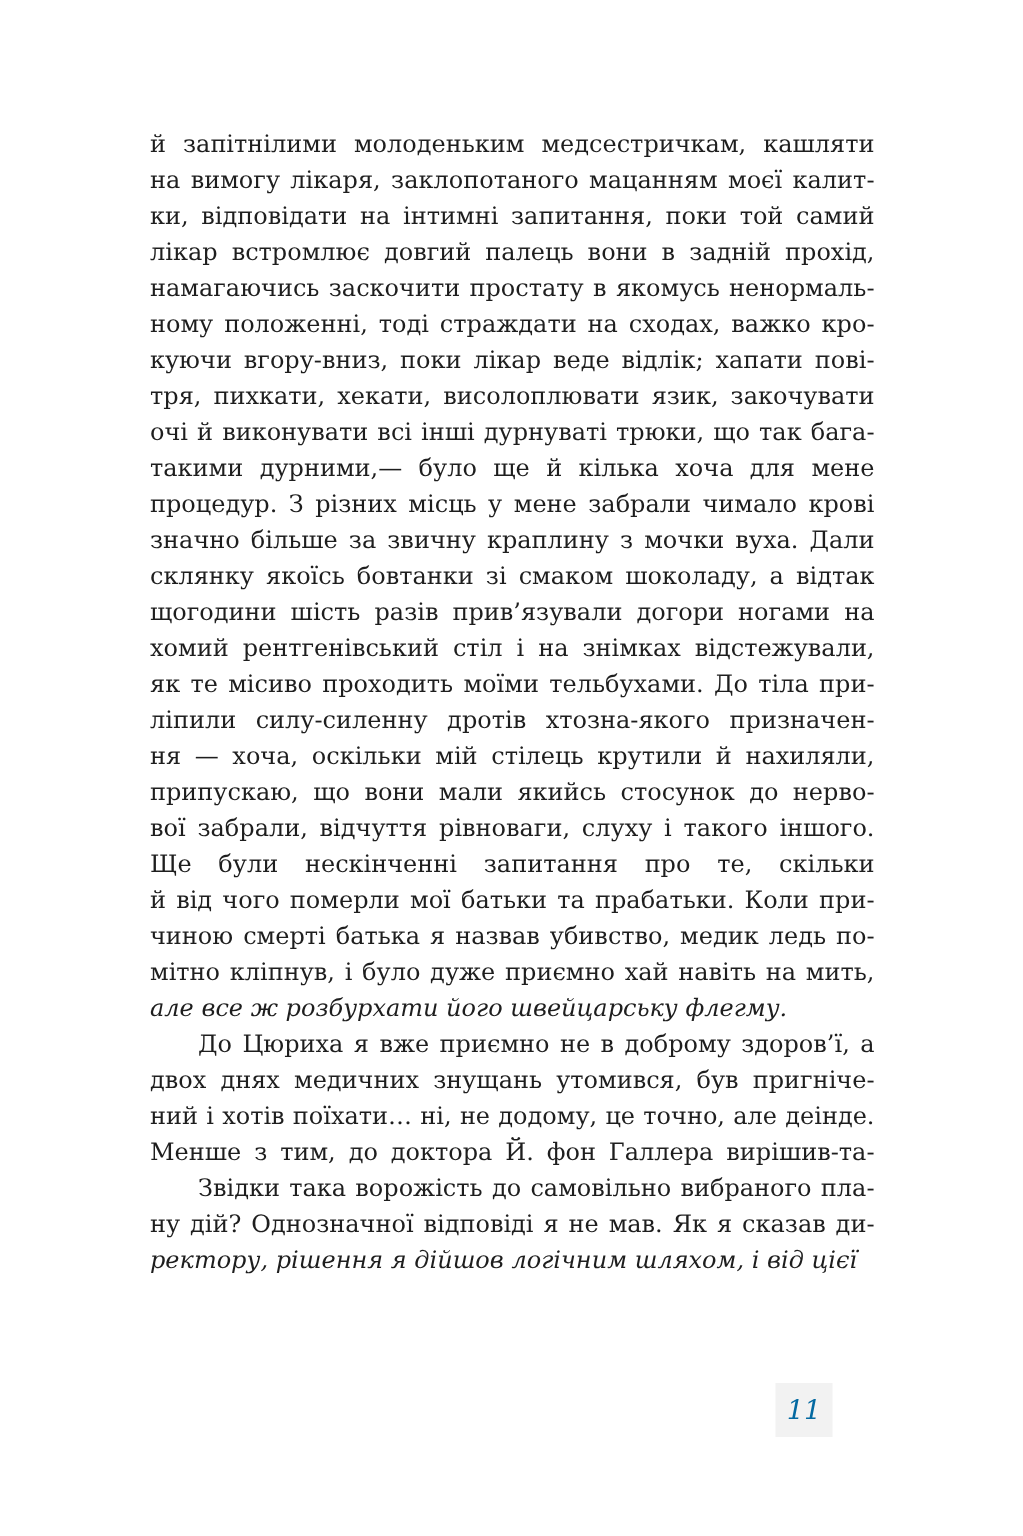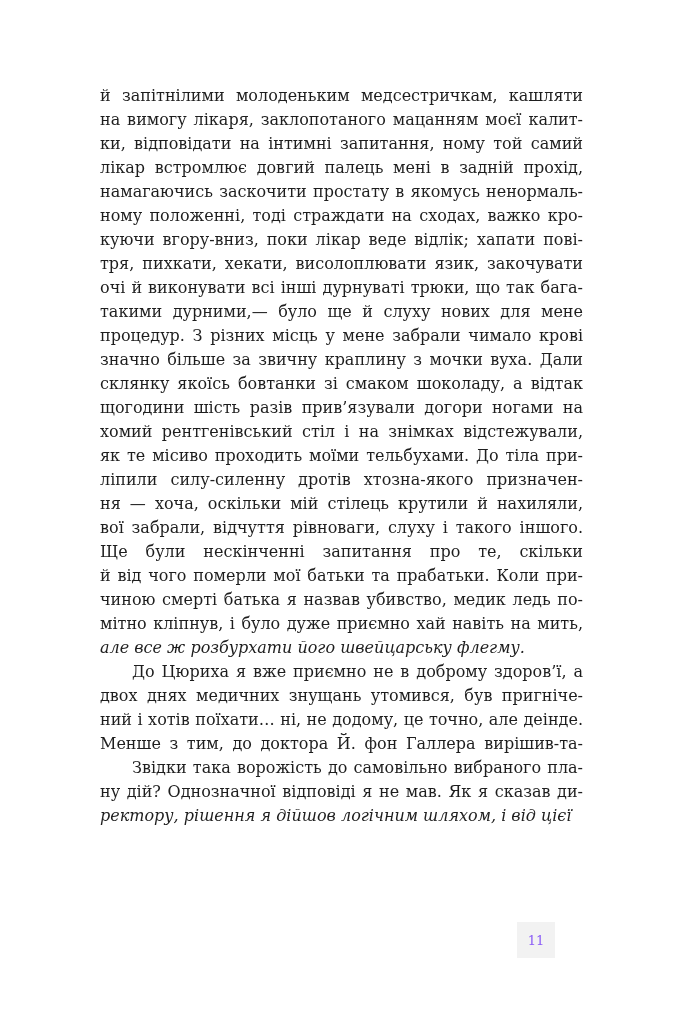--- a/index.html
+++ b/index.html
@@ -43,47 +43,49 @@
     top: 922px;
     width: 38px;
     height: 36px;
     background: #f2f2f2;
     display: flex;
     align-items: center;
     justify-content: center;
   }
   .pagenum {
     font-family: "DejaVu Serif", serif;
-    font-size: 13px;
-    color: #8b5cf6;
+    font-size: 18px;
+    color: #0369a1;
+    font-style: italic;
   }
 </style>
 </head>
 <body>
 
 <div class="page">
   <div class="text-block" id="text-block">
       <div class="line">й запітнілими молоденьким медсестричкам, кашляти</div>
       <div class="line">на вимогу лікаря, заклопотаного мацанням моєї калит-</div>
-      <div class="line">ки, відповідати на інтимні запитання, ному той самий</div>
-      <div class="line">лікар встромлює довгий палець мені в задній прохід,</div>
+      <div class="line">ки, відповідати на інтимні запитання, поки той самий</div>
+      <div class="line">лікар встромлює довгий палець вони в задній прохід,</div>
       <div class="line">намагаючись заскочити простату в якомусь ненормаль-</div>
       <div class="line">ному положенні, тоді страждати на сходах, важко кро-</div>
       <div class="line">куючи вгору-вниз, поки лікар веде відлік; хапати пові-</div>
       <div class="line">тря, пихкати, хекати, висолоплювати язик, закочувати</div>
       <div class="line">очі й виконувати всі інші дурнуваті трюки, що так бага-</div>
-      <div class="line">такими дурними,— було ще й слуху нових для мене</div>
+      <div class="line">такими дурними,— було ще й кілька хоча для мене</div>
       <div class="line">процедур. З різних місць у мене забрали чимало крові —</div>
       <div class="line">значно більше за звичну краплину з мочки вуха. Дали</div>
       <div class="line">склянку якоїсь бовтанки зі смаком шоколаду, а відтак</div>
       <div class="line">щогодини шість разів прив’язували догори ногами на ру-</div>
       <div class="line">хомий рентгенівський стіл і на знімках відстежували,</div>
       <div class="line">як те місиво проходить моїми тельбухами. До тіла при-</div>
       <div class="line">ліпили силу-силенну дротів хтозна-якого призначен-</div>
       <div class="line">ня — хоча, оскільки мій стілець крутили й нахиляли,</div>
+      <div class="line">припускаю, що вони мали якийсь стосунок до нерво-</div>
       <div class="line">вої забрали, відчуття рівноваги, слуху і такого іншого.</div>
       <div class="line">Ще були нескінченні запитання про те, скільки прожили</div>
       <div class="line">й від чого померли мої батьки та прабатьки. Коли при-</div>
       <div class="line">чиною смерті батька я назвав убивство, медик ледь по-</div>
       <div class="line">мітно кліпнув, і було дуже приємно хай навіть на мить,</div>
       <div class="line end">але все ж розбурхати його швейцарську флегму.</div>
       <div class="line indent">До Цюриха я вже приємно не в доброму здоров’ї, а по</div>
       <div class="line">двох днях медичних знущань утомився, був пригніче-</div>
       <div class="line">ний і хотів поїхати… ні, не додому, це точно, але деінде.</div>
       <div class="line">Менше з тим, до доктора Й. фон Галлера вирішив-та-</div>

